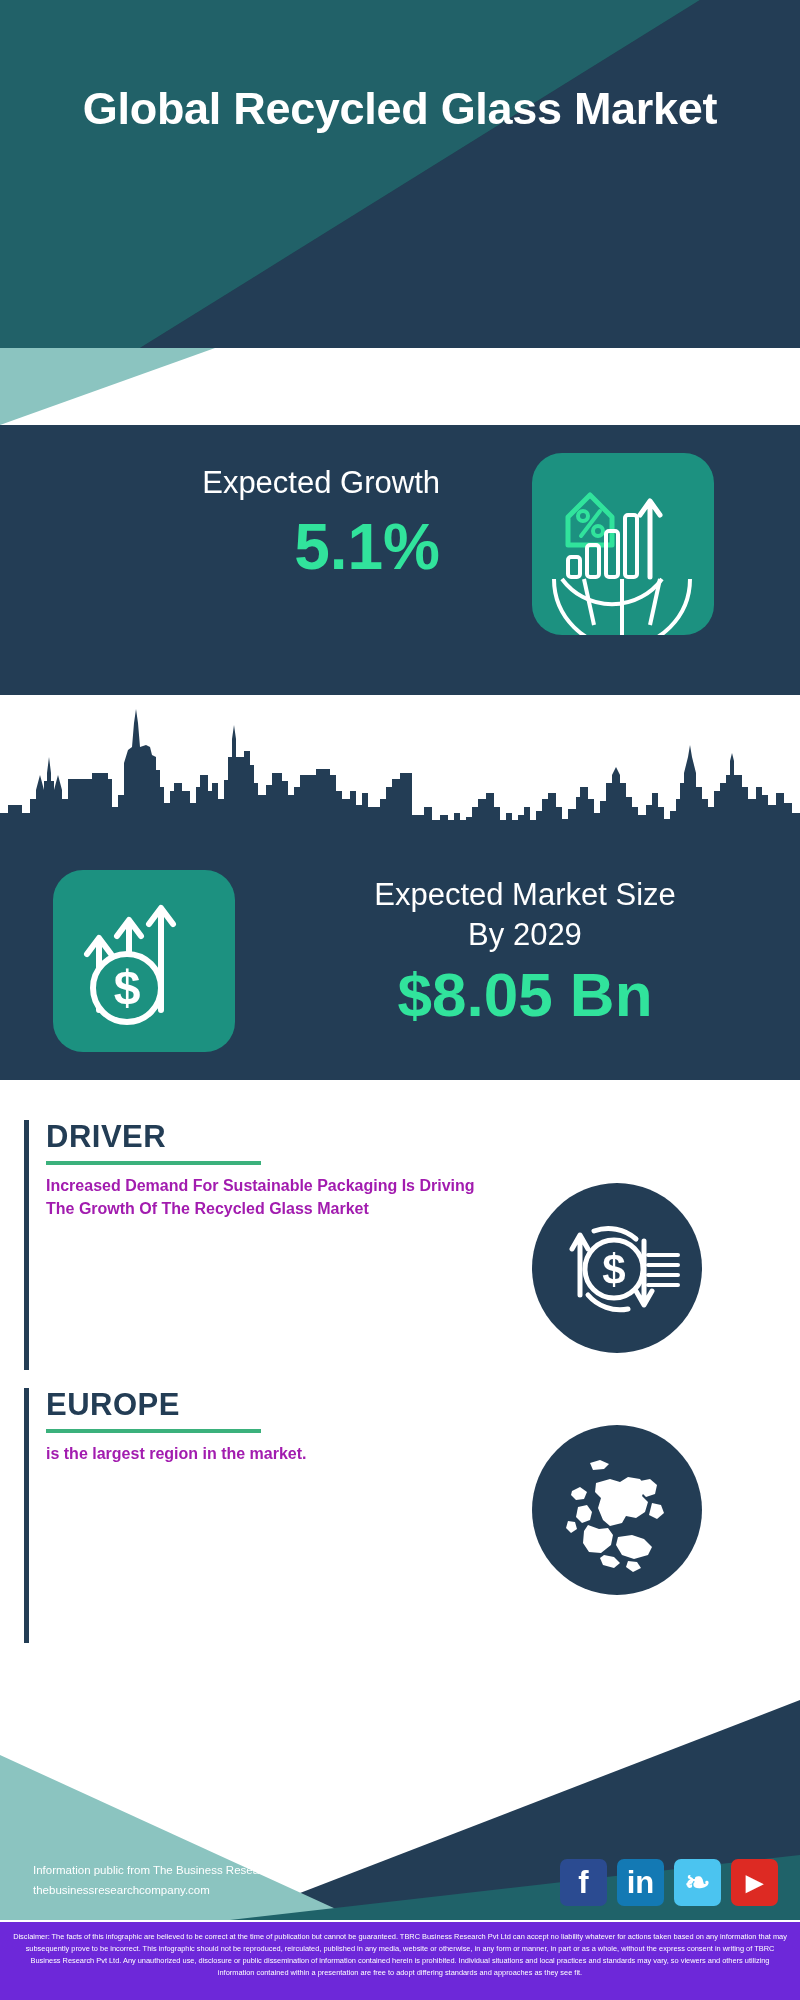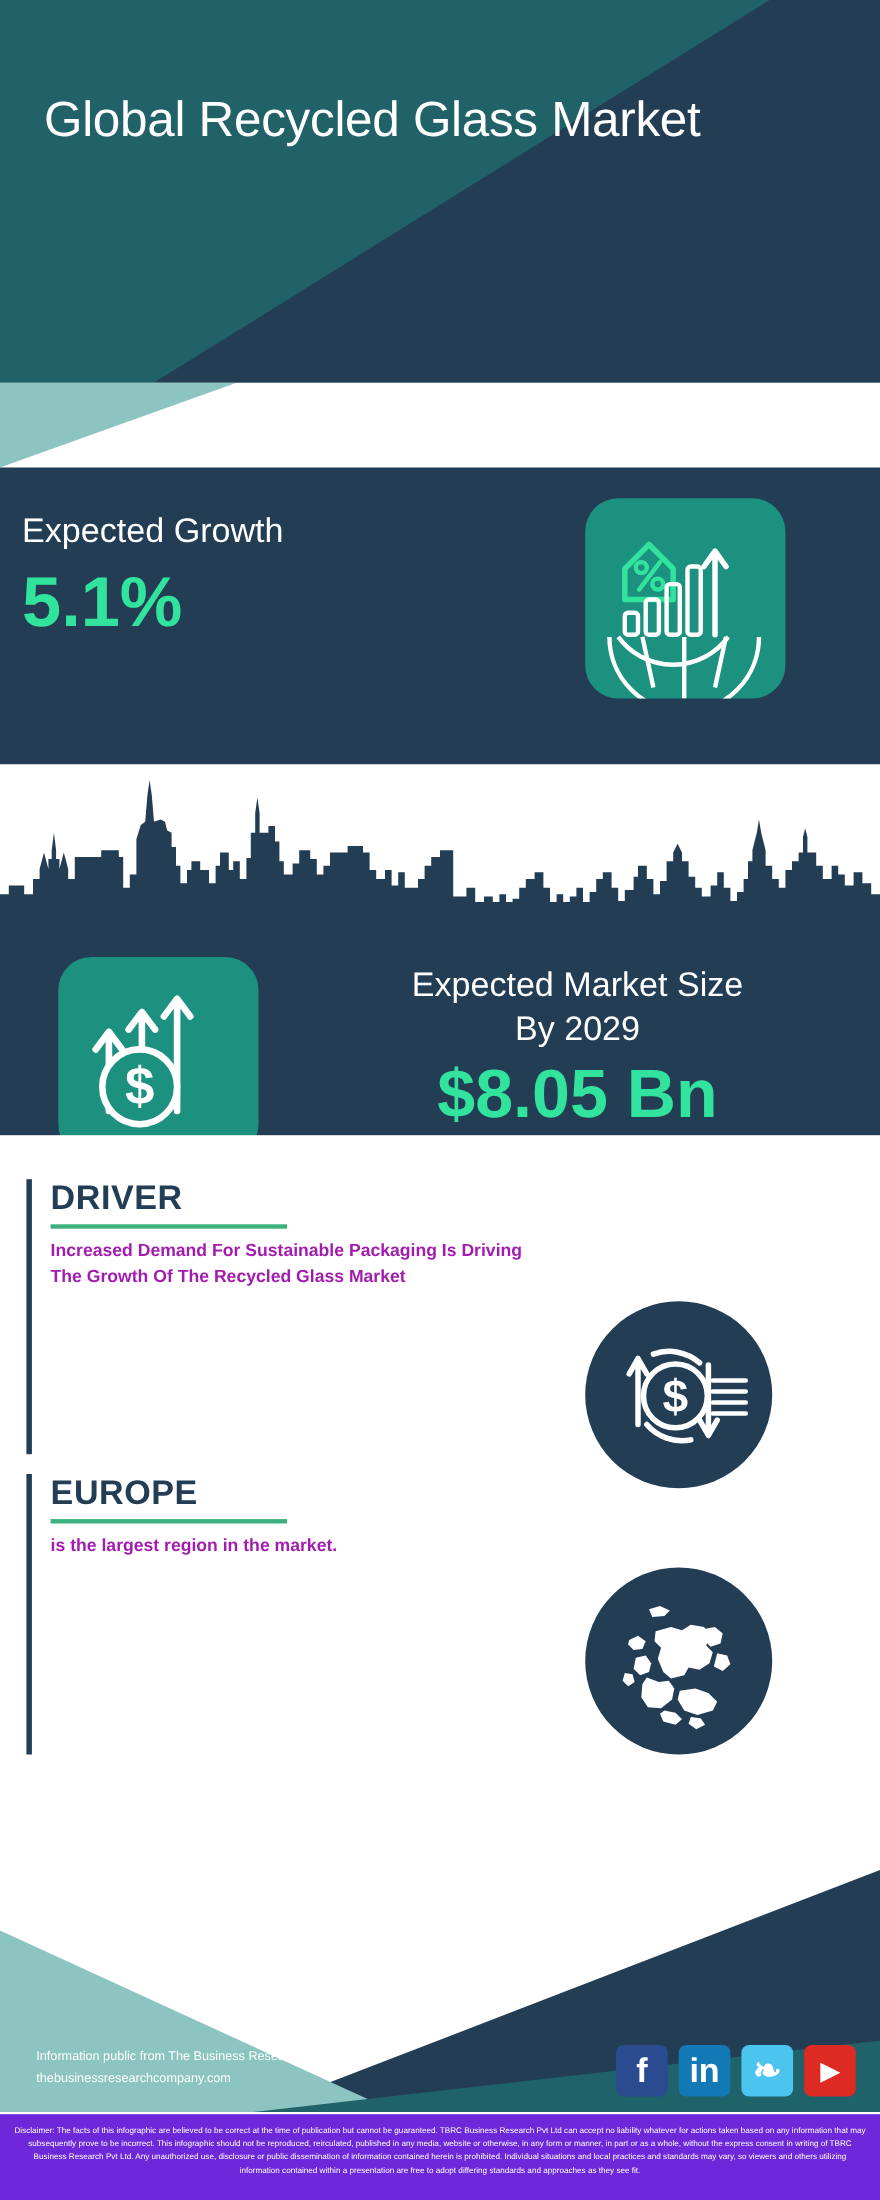--- a/index.html
+++ b/index.html
@@ -19,22 +19,22 @@
   .header .teal{
     position:absolute; inset:0; background:#216168;
     clip-path: polygon(0 0, 700px 0, 140px 348px, 0 348px);
   }
   .header .navy{
     position:absolute; inset:0; background:#233D55;
     clip-path: polygon(700px 0, 800px 0, 800px 348px, 140px 348px);
   }
   .header-title{
     position:absolute; left:0; right:0; top:84px;
-    color:#ffffff;
-    font-size:45px; font-weight:normal; line-height:1.12;
+    text-align:center; color:#ffffff;
+    font-size:45px; font-weight:bold; line-height:1.12;
     letter-spacing:-0.3px; padding:0 40px;
   }
 
   
   .wedge-band{
     position:absolute; left:0; top:348px; width:800px; height:77px;
     background:#ffffff; overflow:hidden;
   }
   .wedge-band .lt{
     position:absolute; left:0; top:0; width:290px; height:77px;
@@ -42,21 +42,21 @@
     clip-path: polygon(0 0, 215px 0, 0 77px);
   }
 
   
   .growth{
     position:absolute; left:0; top:425px; width:800px; height:270px;
     background:#233D55;
   }
   .growth-text{
     position:absolute; left:20px; top:38px; width:420px;
-    text-align:left; color:#ffffff;
+    text-align:right; color:#ffffff;
   }
   .growth-label{ font-size:31px; line-height:1.32; font-weight:normal; }
   .growth-value{
     margin-top:10px; font-size:64px; font-weight:bold; color:#31E39C; line-height:1.05;
   }
   .icon-tile{
     position:absolute; border-radius:30px; background:#1C9180;
   }
   .icon-tile.growth-tile{ left:532px; top:28px; width:182px; height:182px; }
 
@@ -70,21 +70,21 @@
     position:absolute; left:0; top:125px; width:800px; height:260px; background:#233D55;
   }
   .size-text{
     position:absolute; left:290px; top:180px; width:470px; text-align:center; color:#ffffff;
   }
   .size-label{ font-size:31px; line-height:1.3; }
   .size-value{ margin-top:6px; font-size:62px; font-weight:bold; color:#31E39C; line-height:1.05; }
   .icon-tile.size-tile{ position:absolute; left:53px; top:175px; width:182px; height:182px; border-radius:30px; background:#1C9180; }
 
   
-  .insights{ position:absolute; left:0; top:1032px; width:800px; height:600px; background:#ffffff; }
+  .insights{ position:absolute; left:0; top:1080px; width:800px; height:600px; background:#ffffff; }
   .block{ position:absolute; left:24px; width:470px; }
   .block .bar{ position:absolute; left:0; top:0; width:5px; background:#233D55; }
   .block .body{ padding-left:22px; }
   .block-title{
     font-size:31px; font-weight:bold; color:#233D55; letter-spacing:0.5px; line-height:1.1;
   }
   .rule{ width:215px; height:4px; background:#3BB17C; margin:7px 0 10px 0; }
   .block-text{ font-size:16px; font-weight:bold; color:#a21caf; line-height:1.42; }
 
   .block.driver{ top:40px; height:250px; }

